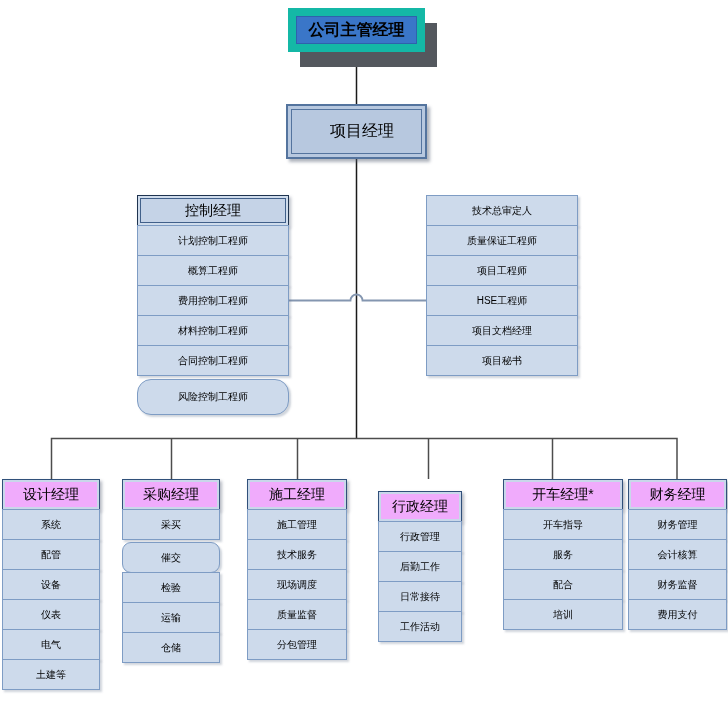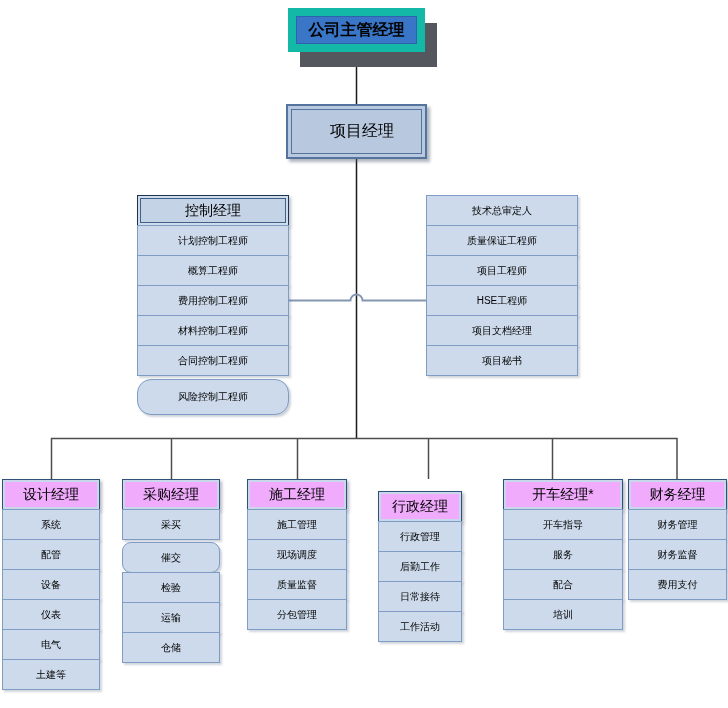--- a/index.html
+++ b/index.html
@@ -104,20 +104,21 @@
     <div class="node">采买</div>
     <div class="node gap-sm">催交</div>
     <div class="node">检验</div>
     <div class="node">运输</div>
     <div class="node">仓储</div>
   </div>
 
   <div class="col" style="left:247px;top:479px;width:100px">
     <div class="node hdr-dark">施工经理</div>
     <div class="node">施工管理</div>
+    <div class="node">技术服务</div>
     <div class="node">现场调度</div>
     <div class="node">质量监督</div>
     <div class="node">分包管理</div>
   </div>
 
   <div class="col" style="left:378px;top:491px;width:84px">
     <div class="node hdr-dark">行政经理</div>
     <div class="node">行政管理</div>
     <div class="node">后勤工作</div>
     <div class="node">日常接待</div>
@@ -128,17 +129,18 @@
     <div class="node hdr-dark">开车经理*</div>
     <div class="node">开车指导</div>
     <div class="node">服务</div>
     <div class="node">配合</div>
     <div class="node">培训</div>
   </div>
 
   <div class="col" style="left:628px;top:479px;width:99px">
     <div class="node hdr-dark">财务经理</div>
     <div class="node">财务管理</div>
+    <div class="node">会计核算</div>
     <div class="node">财务监督</div>
     <div class="node">费用支付</div>
   </div>
 
 </div>
 
 </body></html>

